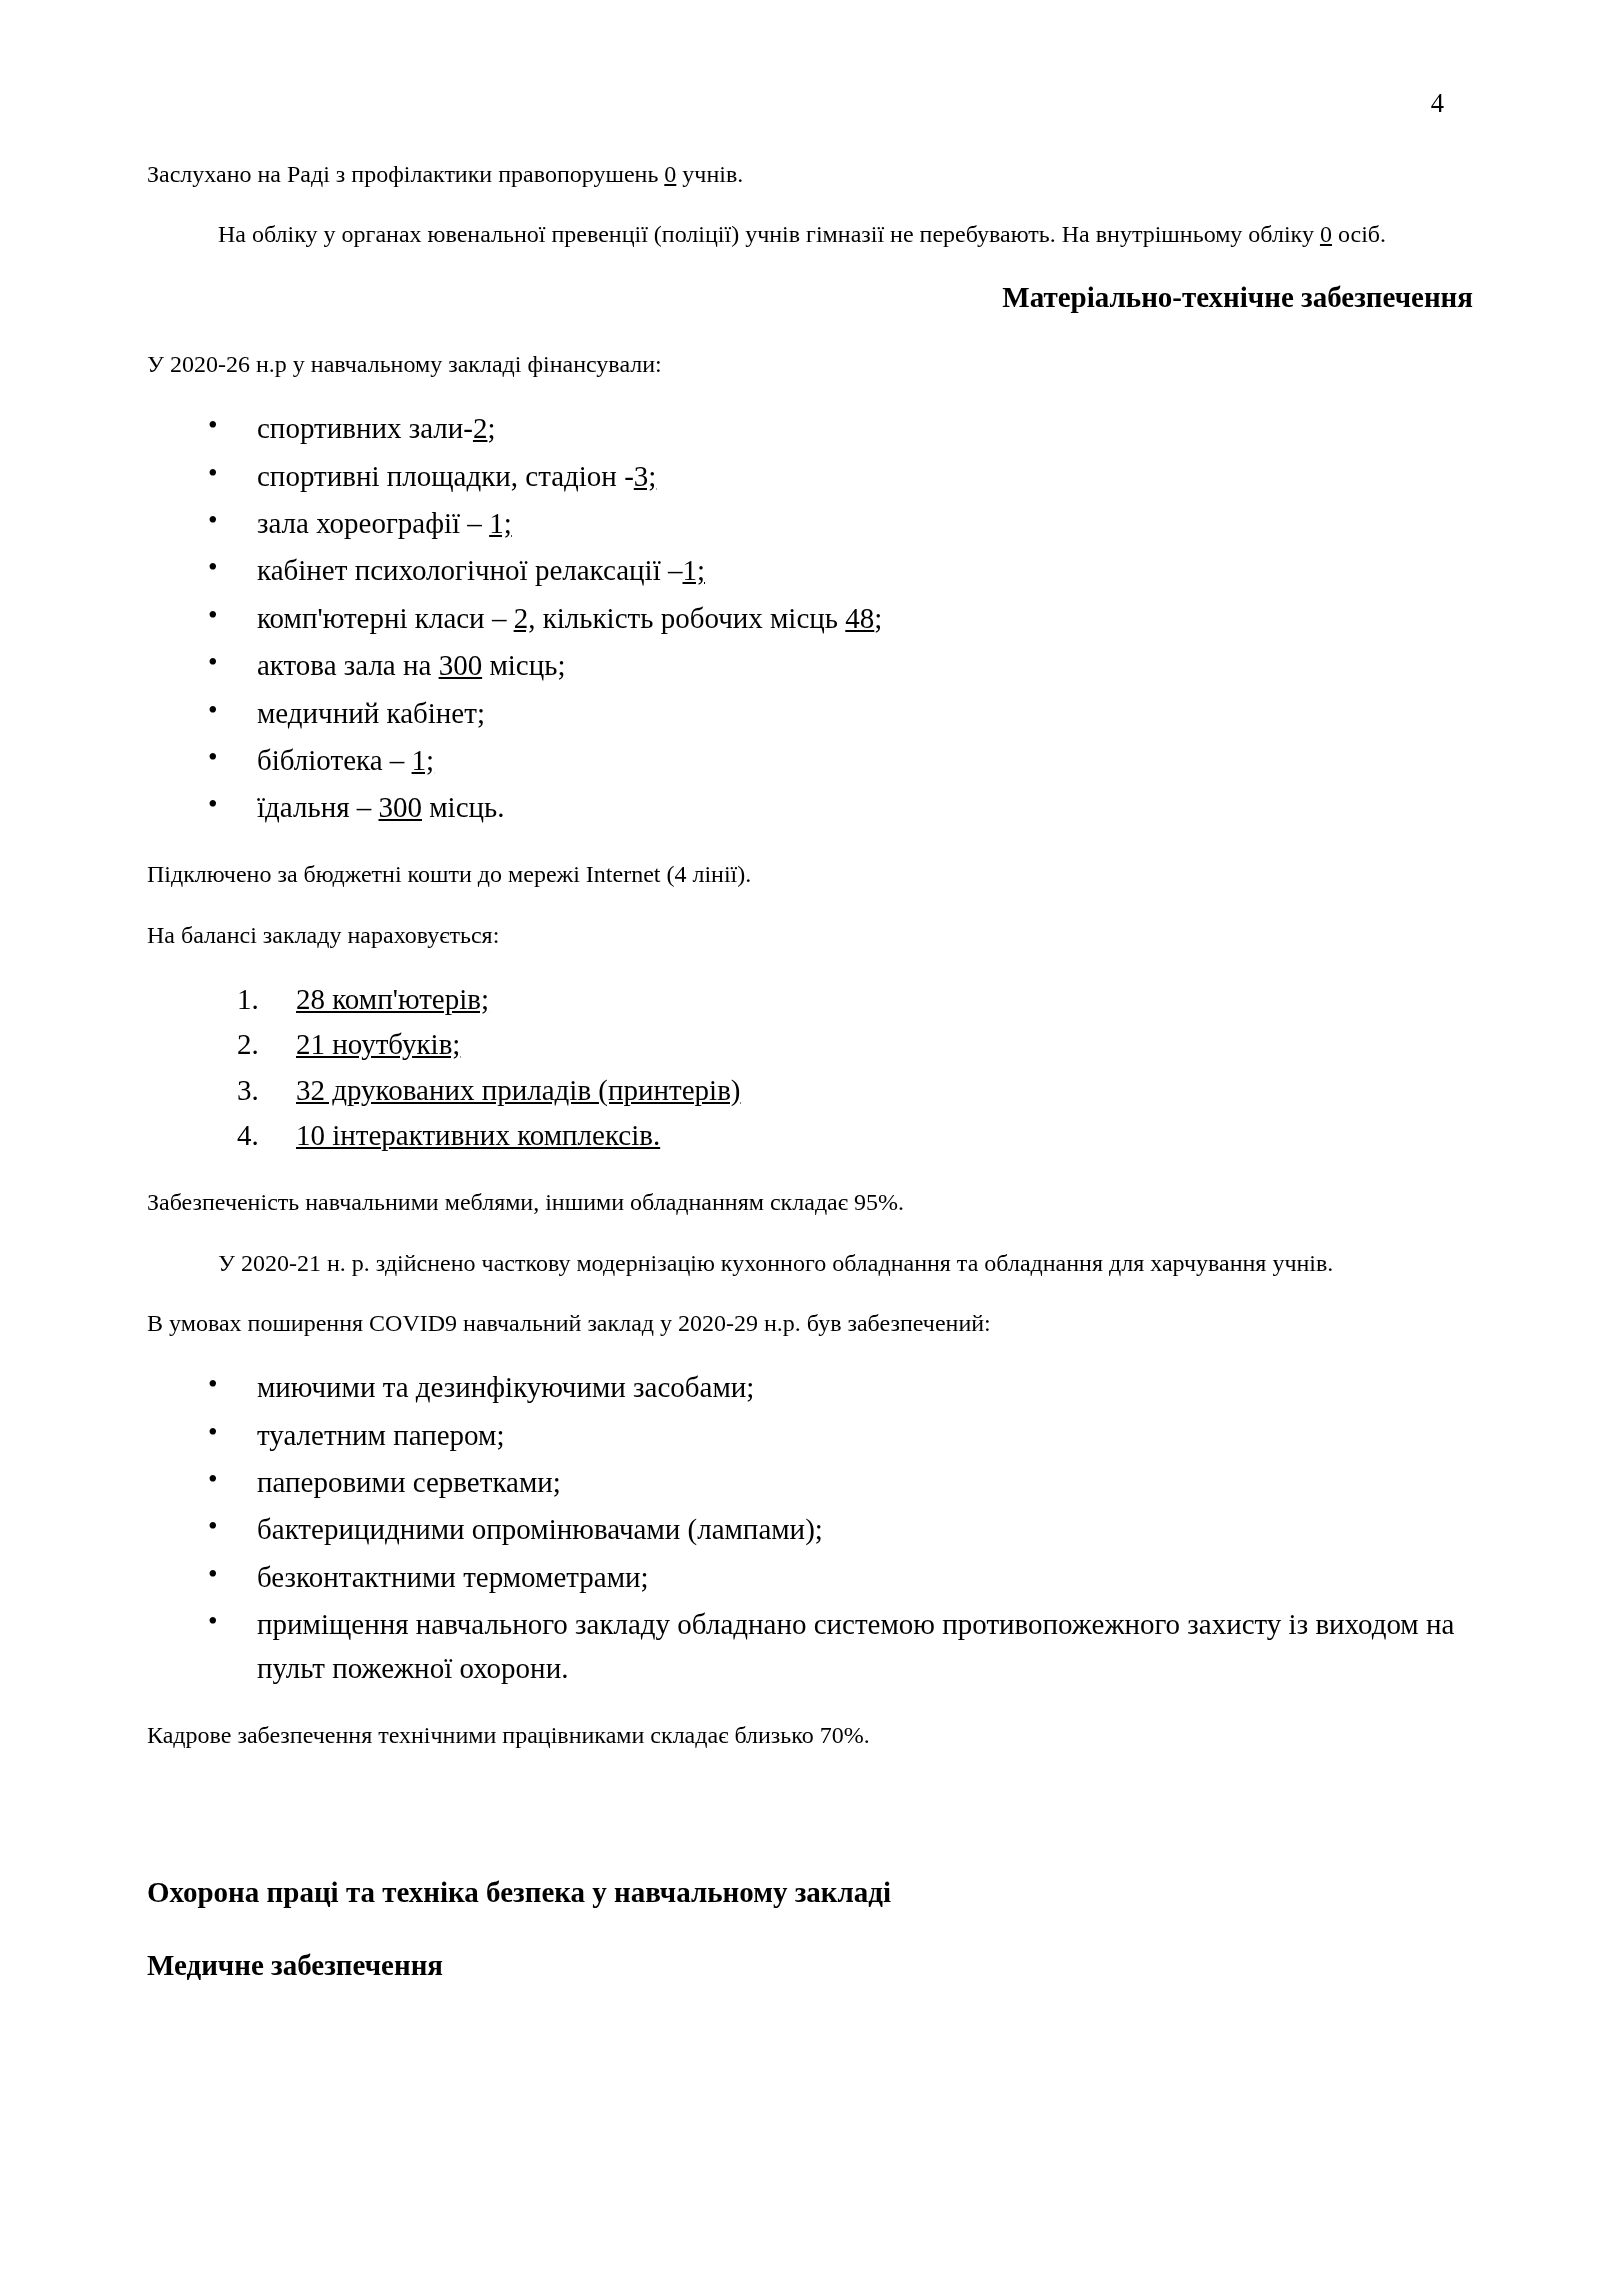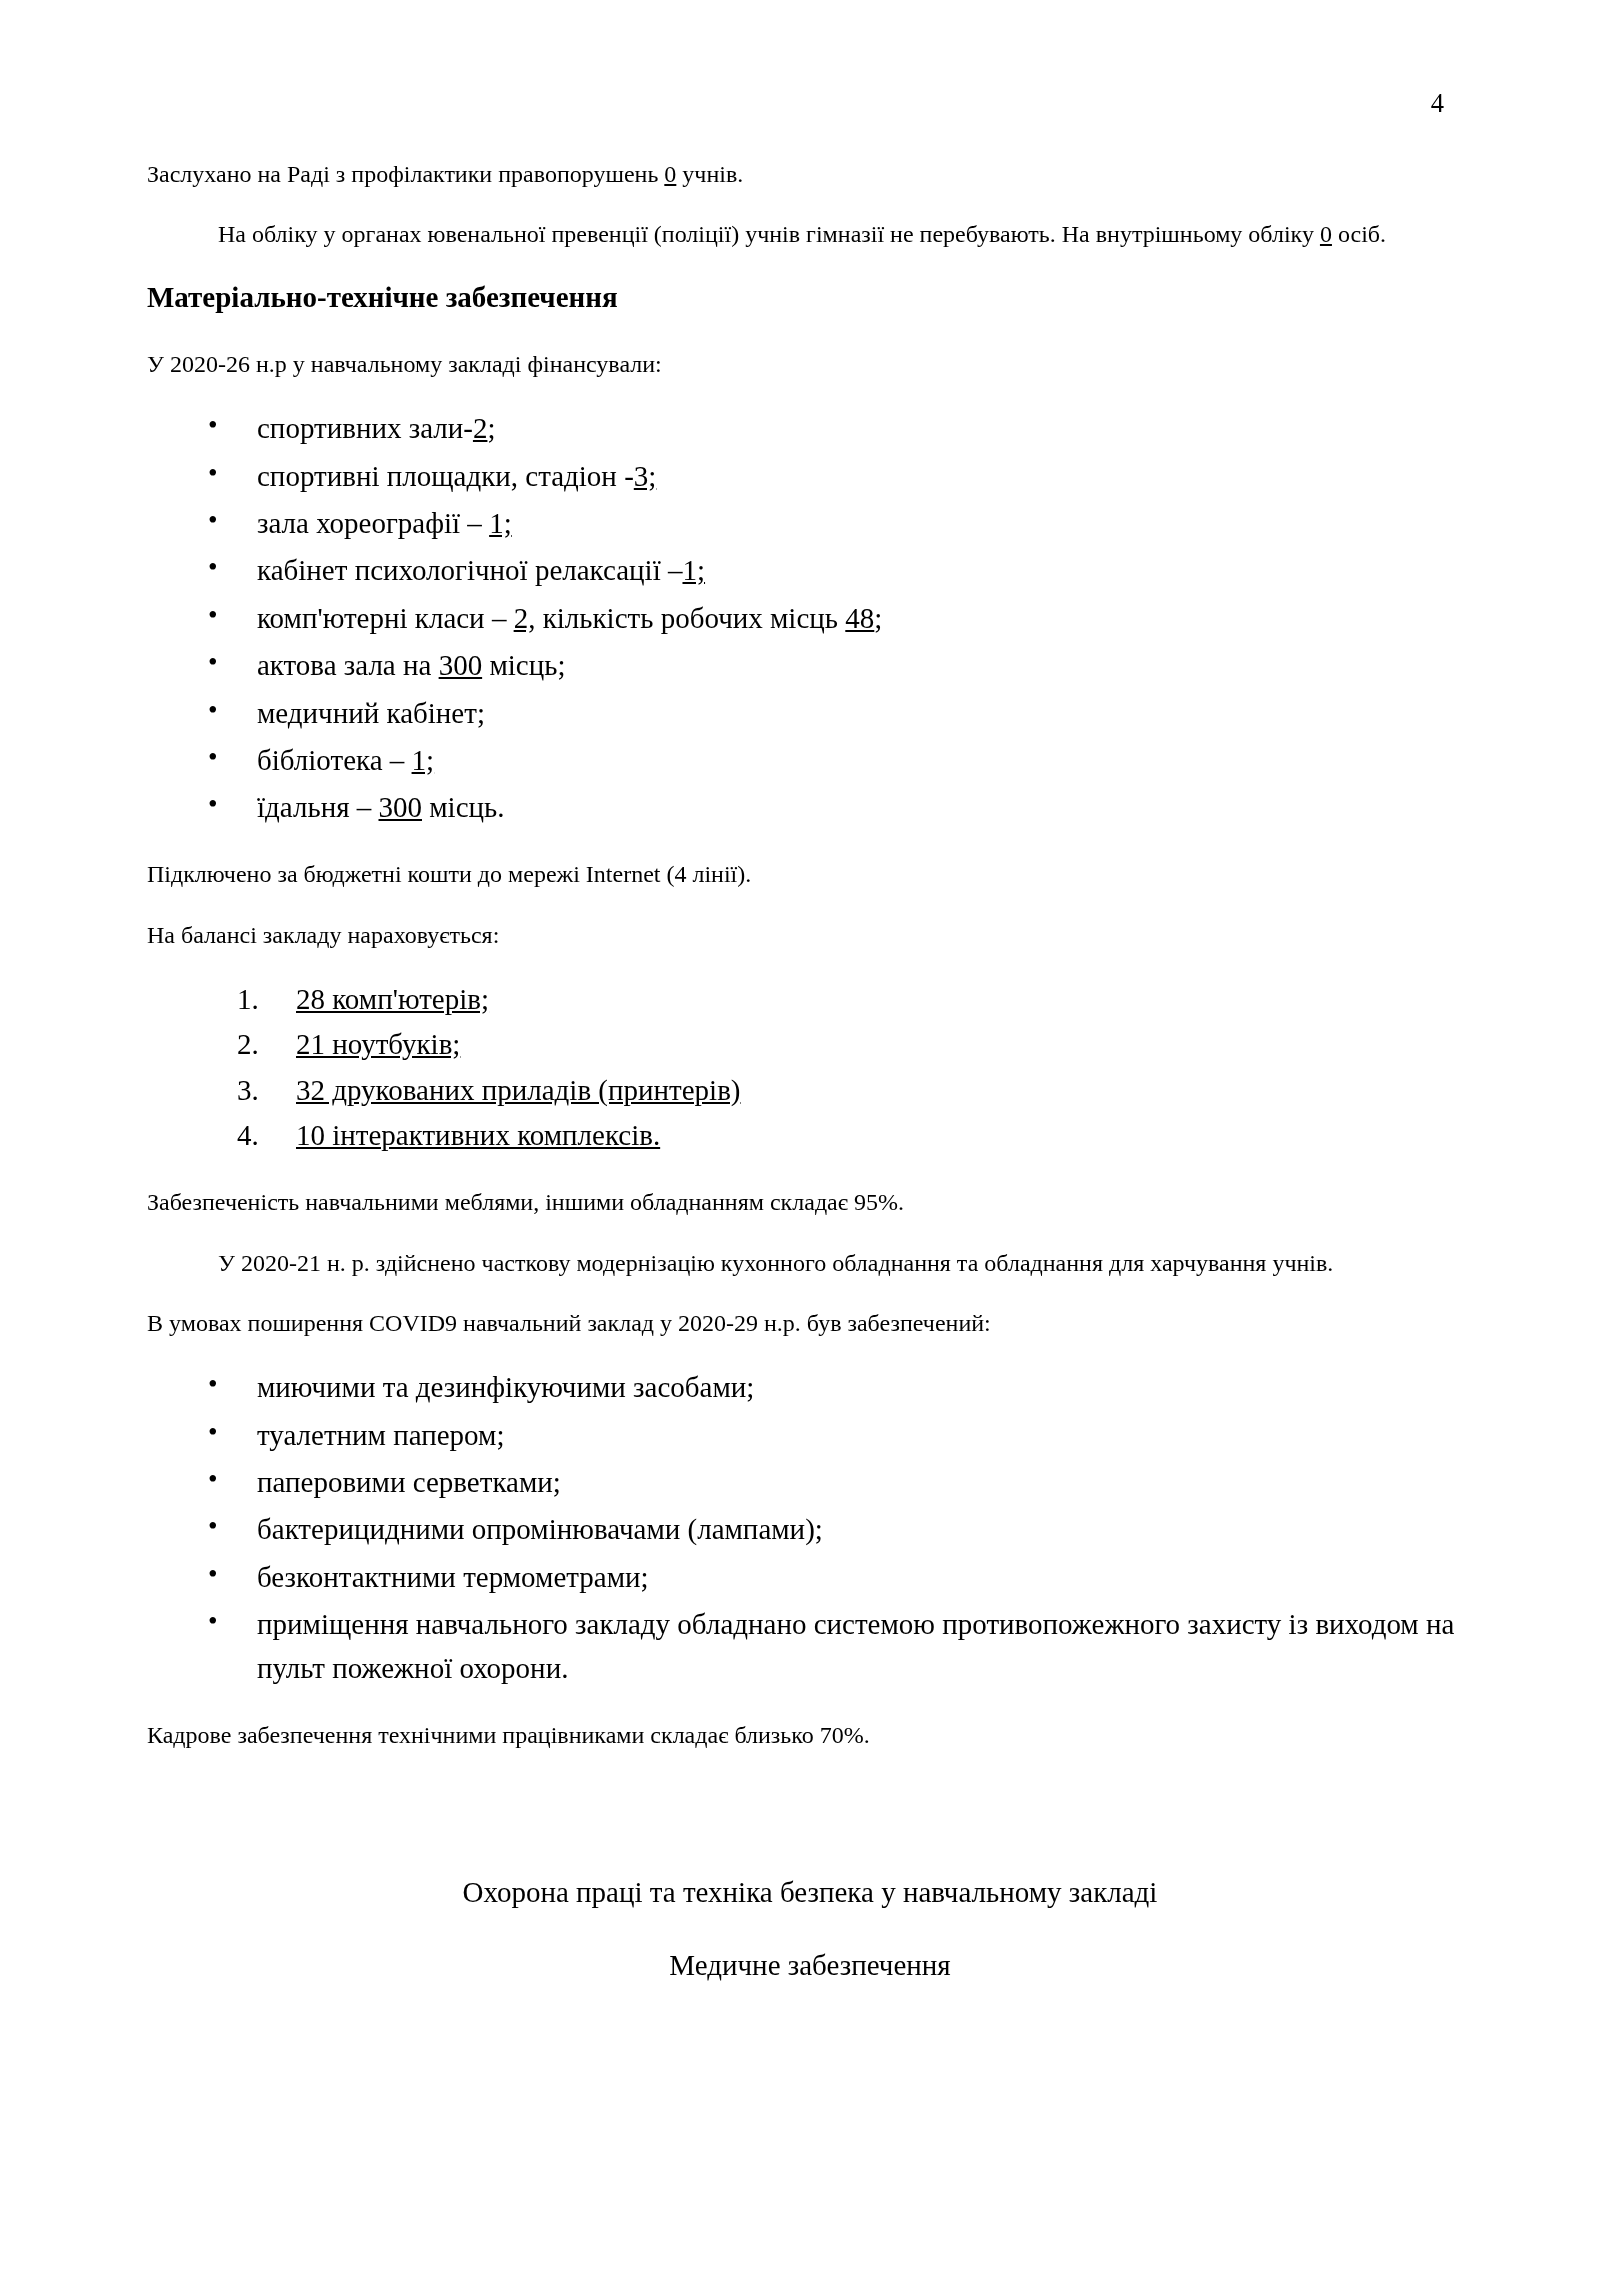--- a/index.html
+++ b/index.html
@@ -31,21 +31,21 @@
     line-height: 1.45;
     margin: 0 0 25.5px 0;
     text-align: left;
   }
   p.indent {
     text-indent: 71px;
   }
   h2.section-heading {
     font-size: 29px;
     font-weight: bold;
-    text-align: left;
+    text-align: right;
     margin: 2px 0 29px 0;
     line-height: 1.4;
   }
   ul.bullet-list {
     list-style: none;
     margin: 0 0 27.4px 0;
     padding: 0;
   }
   ul.bullet-list > li {
     position: relative;
@@ -82,22 +82,22 @@
     left: 90px;
     top: 0;
     font-size: 29px;
   }
   .u {
     text-decoration: underline;
   }
   .spacer-big { height: 94px; }
   .footer-heading {
     font-size: 29px;
-    font-weight: normal;
-    text-align: center;
+    font-weight: bold;
+    text-align: left;
     margin: 0 0 33px 0;
     line-height: 1.4;
   }
 </style>
 </head>
 <body>
 
 <div class="page">
 
   <div class="page-number">4</div>

